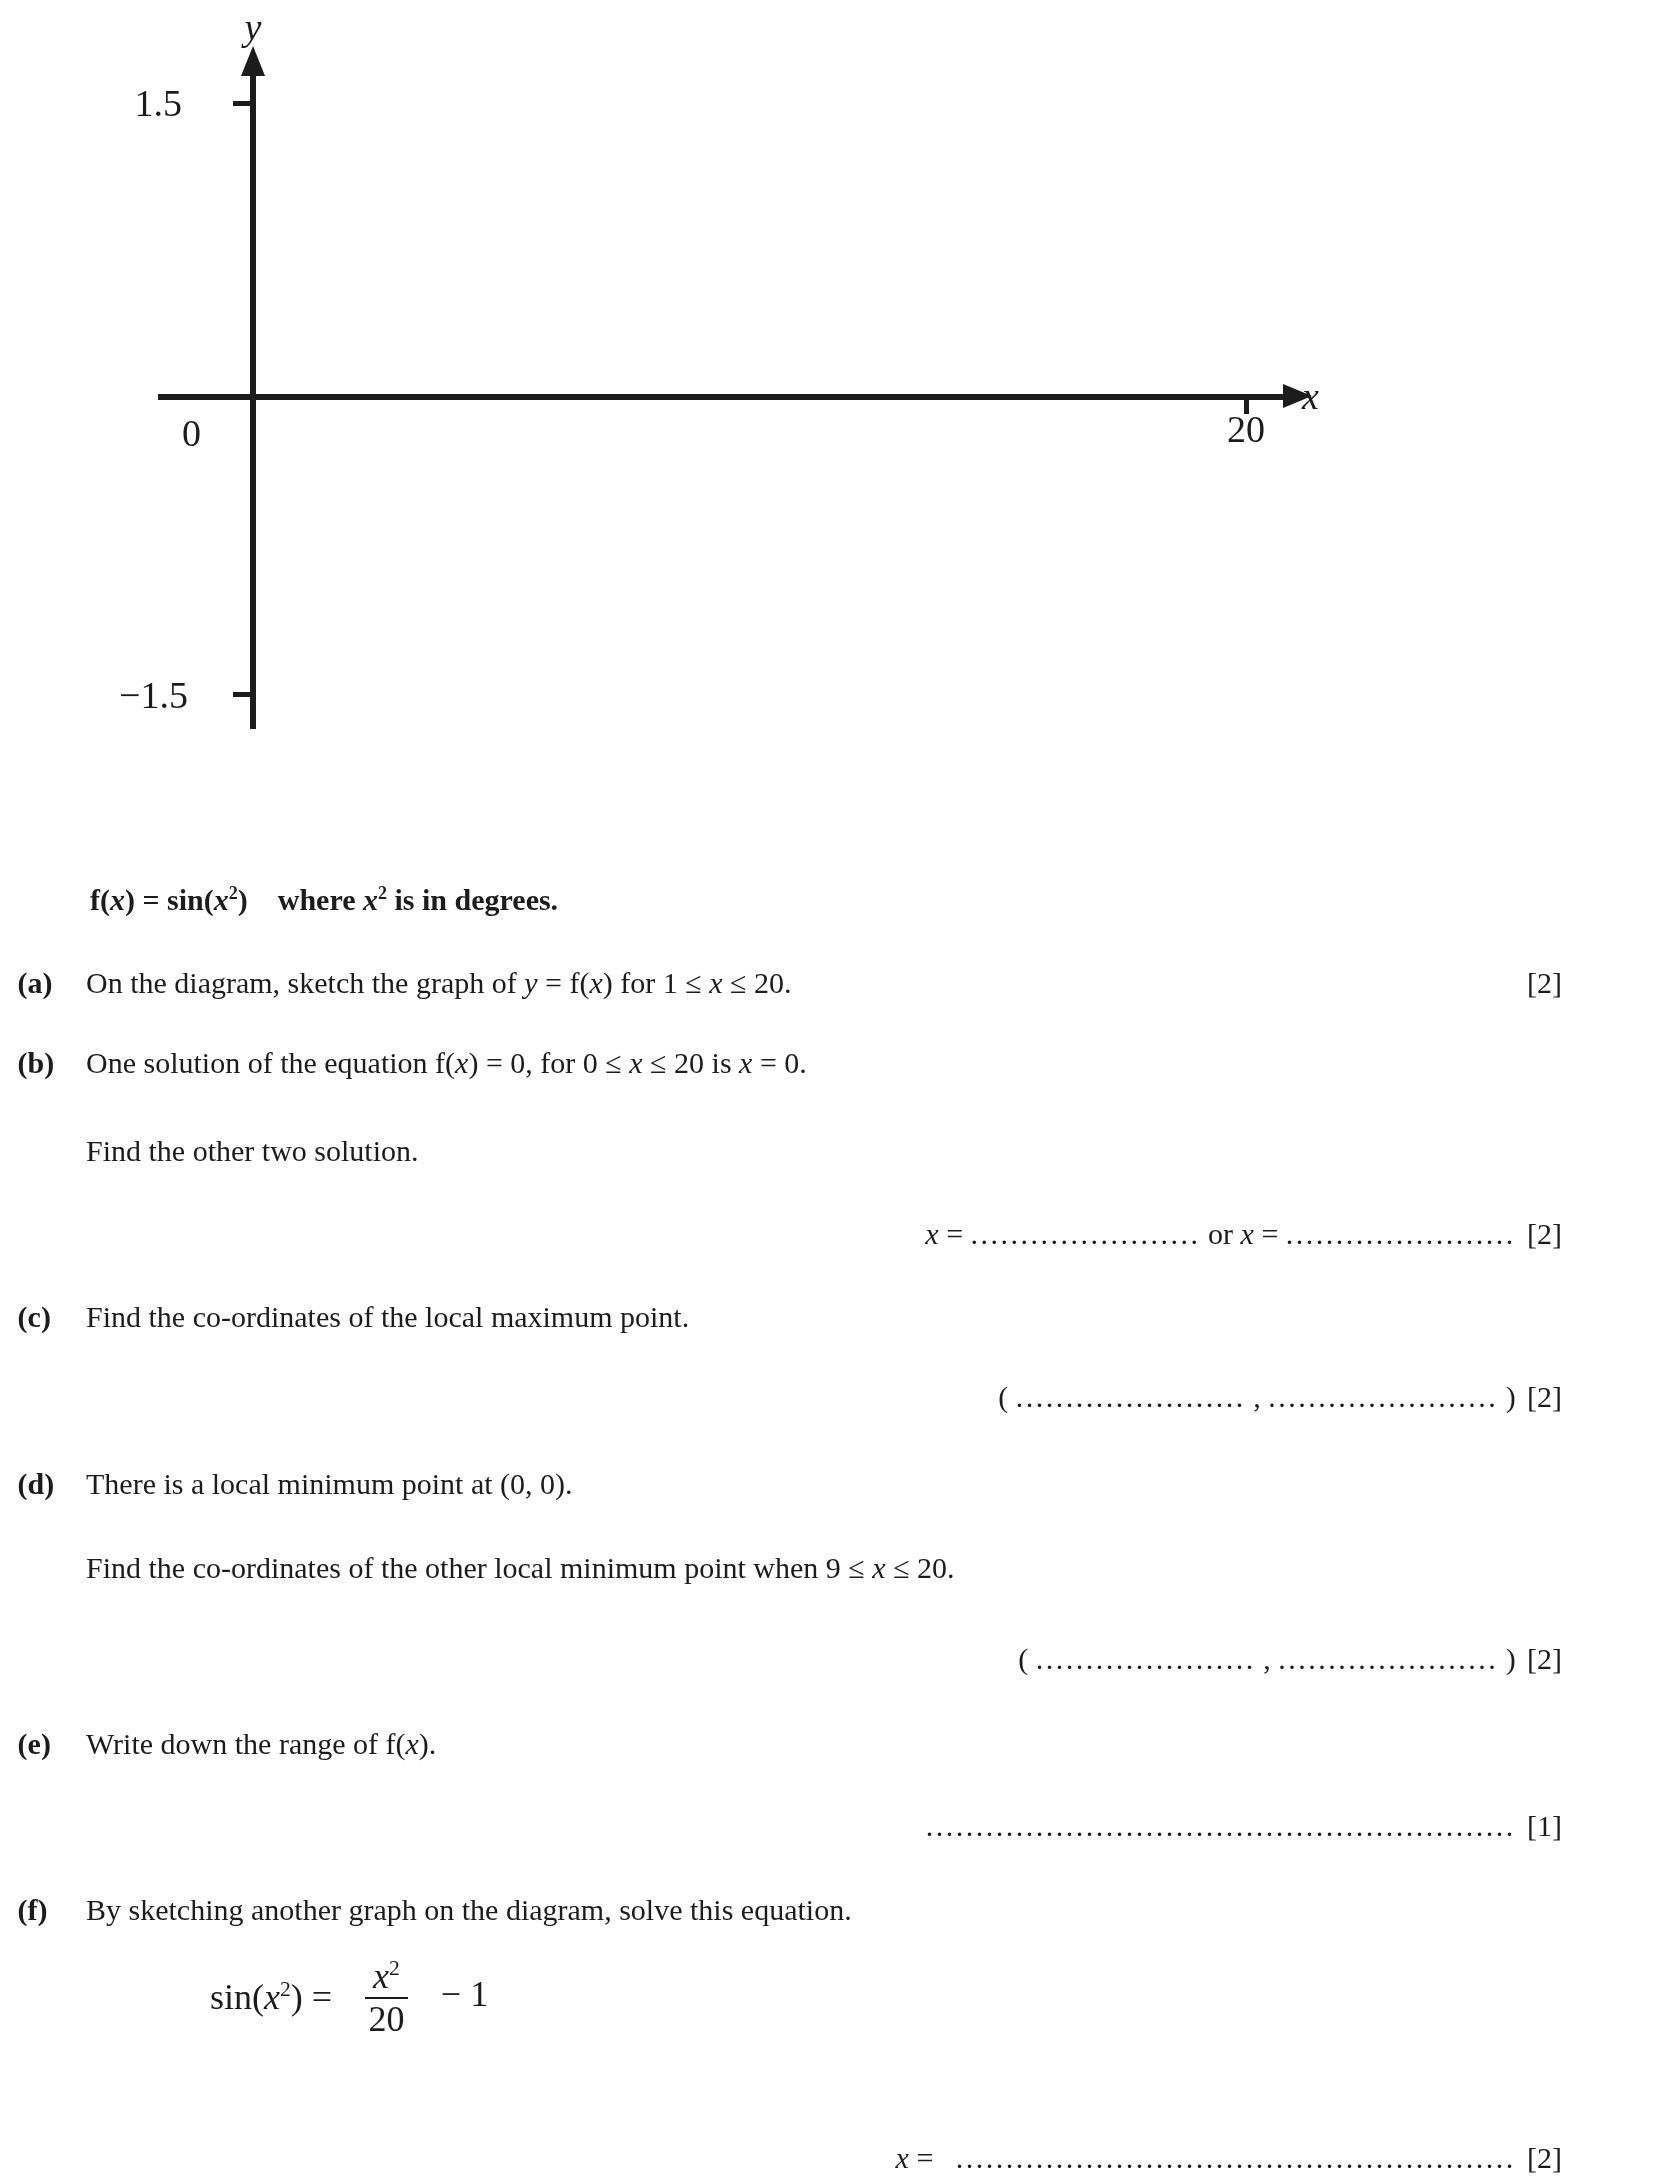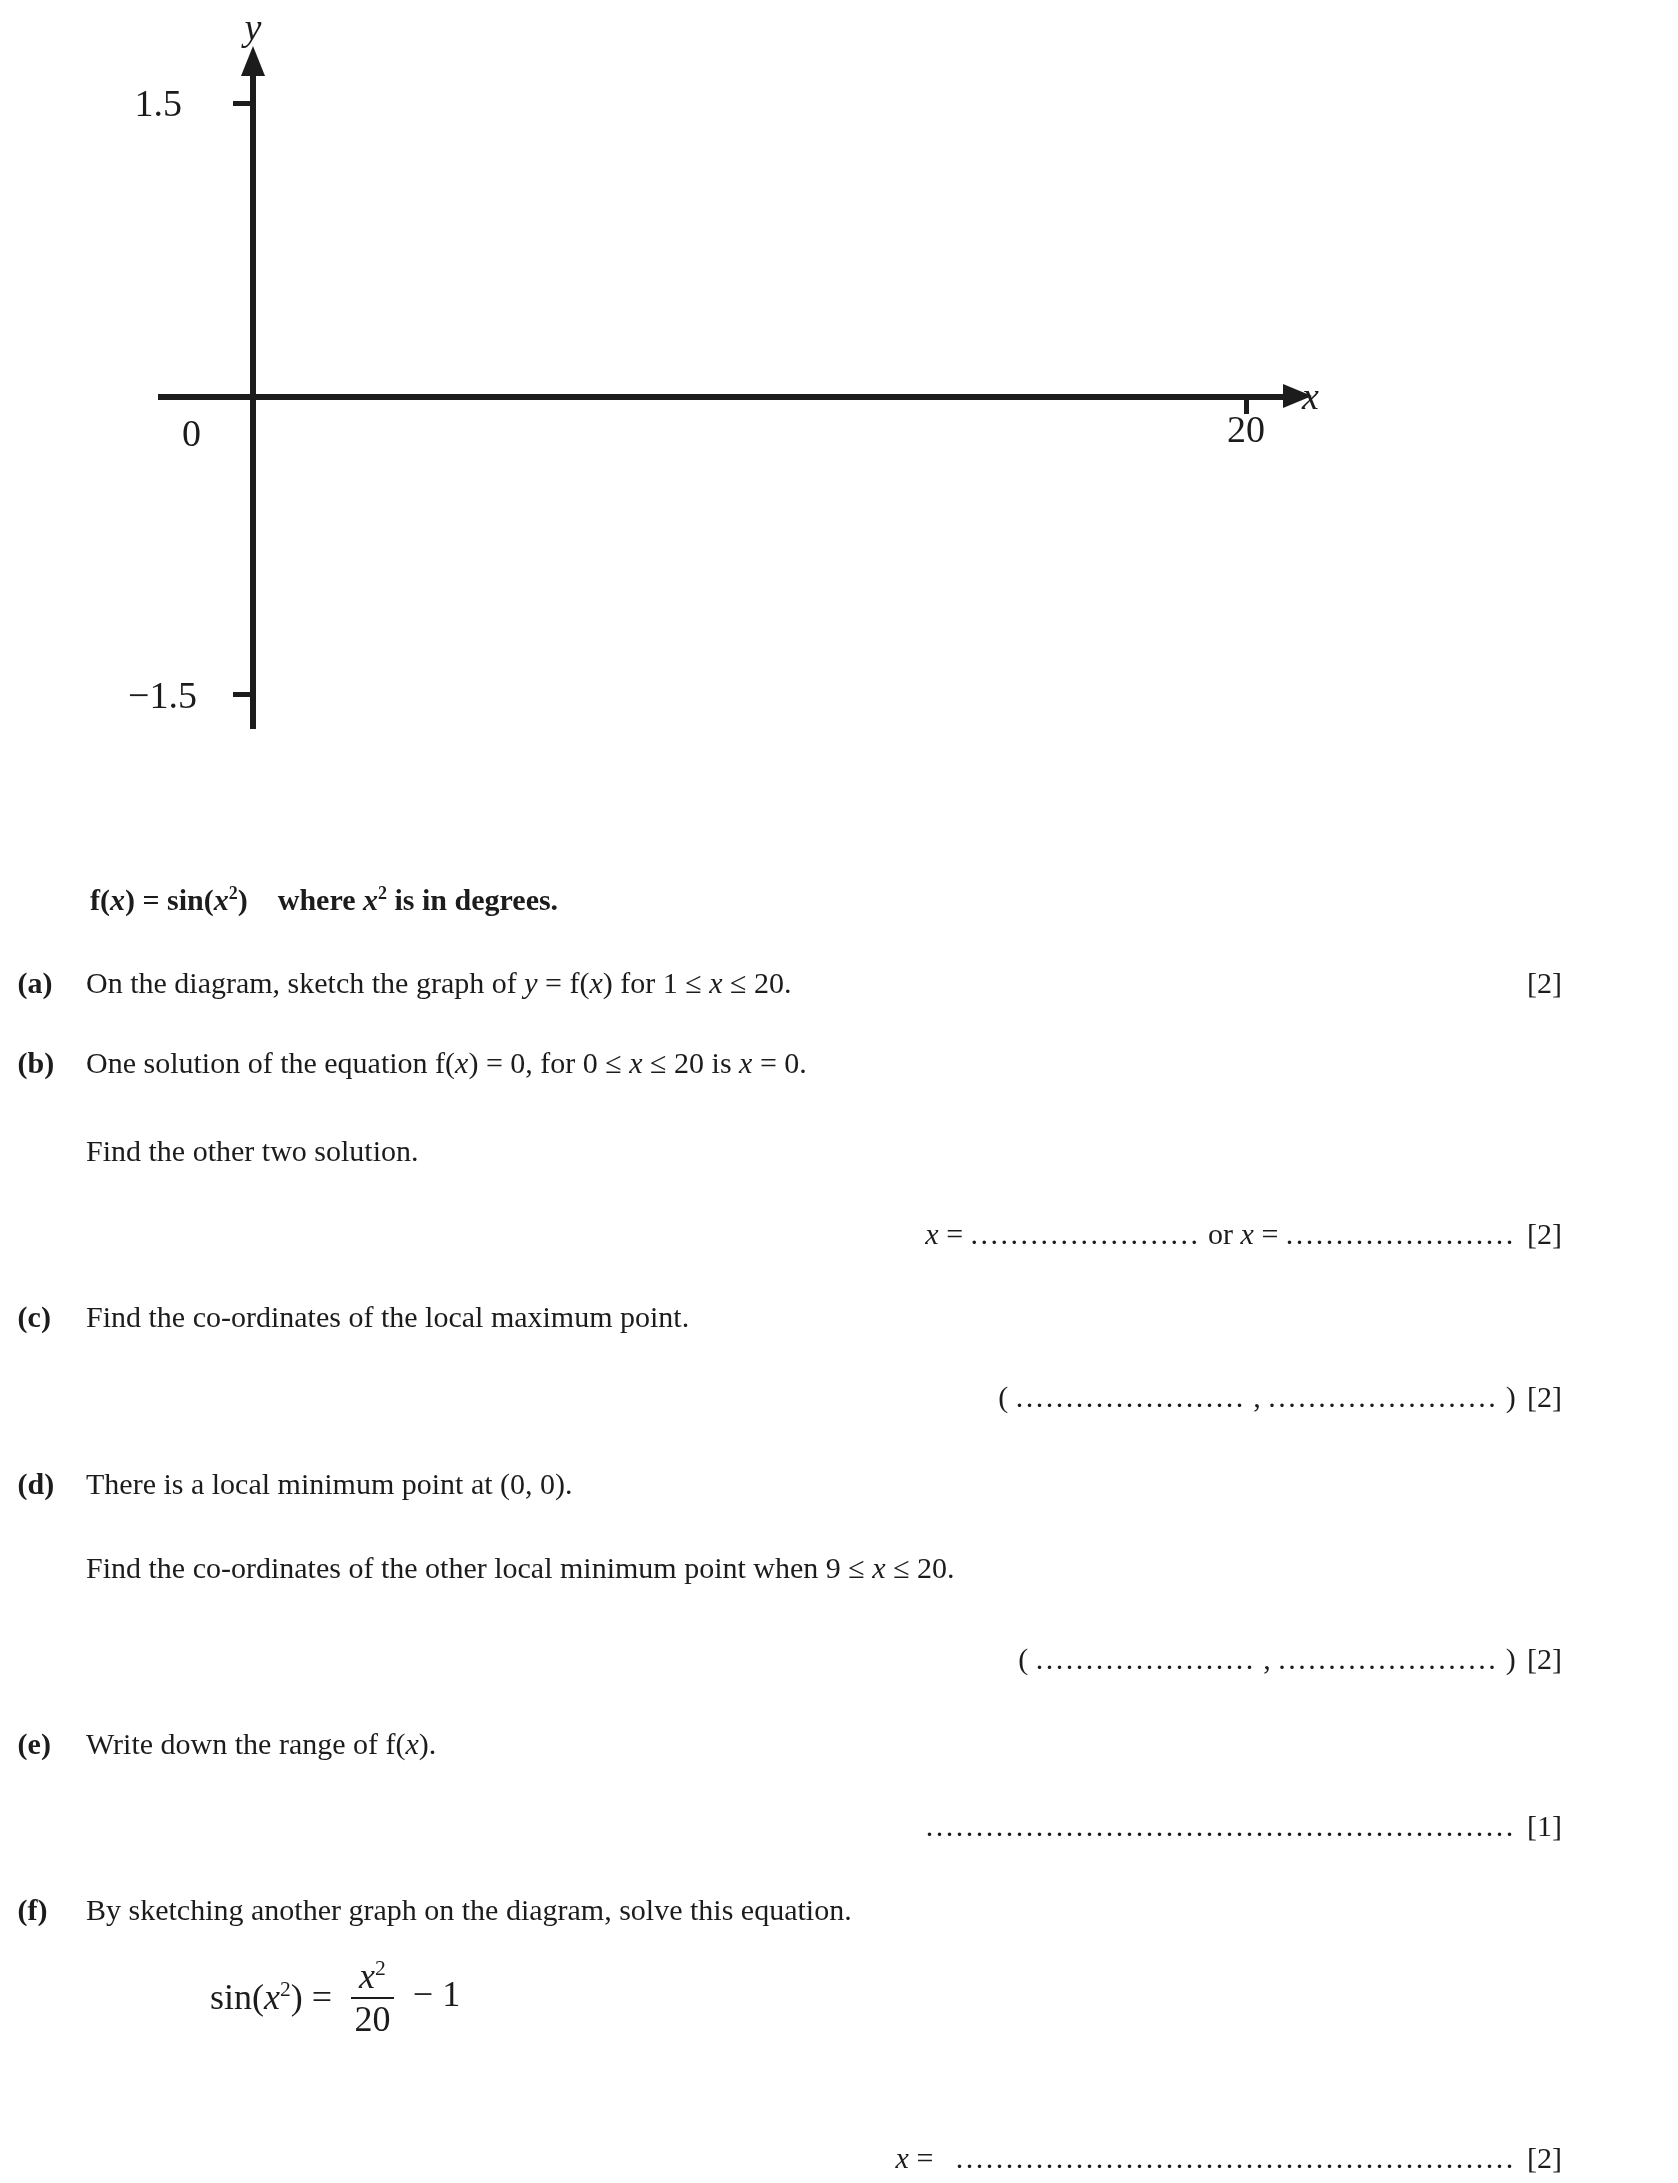--- a/index.html
+++ b/index.html
@@ -24,21 +24,21 @@
   .line{position:absolute;left:0;right:0;font-size:30px;line-height:35px;white-space:nowrap;}
   .qlabel{position:absolute;left:17.6px;font-weight:bold;}
   .qbody{position:absolute;left:86px;}
   .mark{position:absolute;right:116px;}
   .ansline{position:absolute;right:116px;font-size:30px;line-height:35px;white-space:nowrap;text-align:left;}
   .ansline .amark{margin-left:11.2px;}
   .dots{letter-spacing:2.5px;}
   .sup{font-size:0.6em;vertical-align:0.62em;letter-spacing:0;}
   
   .eqrow{position:absolute;left:210px;top:1934px;height:120px;display:flex;align-items:center;font-size:36px;line-height:35px;white-space:nowrap;}
-  .frac{display:inline-flex;flex-direction:column;align-items:center;margin:0 10px;}
+  .frac{display:inline-flex;flex-direction:column;align-items:center;margin:0 24px;}
   .frac-num{display:block;padding:0 8px 3.2px;border-bottom:2.4px solid #1c1c1c;}
   .frac-den{display:block;padding-top:3.2px;}
 </style>
 </head>
 <body>
 
 <div id="page">
 
   <div style="position:absolute;left:112px;top:0;width:1247px;height:767px;">
 
@@ -48,21 +48,21 @@
     <div class="axis" style="left:46px;top:394px;width:1127px;height:5.6px;"></div>
     <div class="arrow-right" style="left:1171px;top:384px;"></div>
 
     <div class="axis" style="left:121px;top:101px;width:19px;height:4.8px;"></div>
     <div class="axis" style="left:121px;top:692px;width:19px;height:4.8px;"></div>
     <div class="axis" style="left:1132px;top:400px;width:4.8px;height:14.4px;"></div>
 
     <div class="glabel it" style="left:121px;top:6.4px;width:40px;text-align:center;">y</div>
     <div class="glabel it" style="left:1190px;top:375px;width:35px;">x</div>
     <div class="glabel right" style="left:22.4px;top:82px;width:96px;">1.5</div>
-    <div class="glabel right" style="left:16px;top:674px;width:118px;">−1.5</div>
+    <div class="glabel right" style="left:7px;top:674px;width:118px;">−1.5</div>
     <div class="glabel right" style="left:70px;top:412px;width:64px;">0</div>
     <div class="glabel center" style="left:1102px;top:408px;width:64px;">20</div>
   </div>
 
   <div class="line" style="top:876px;">
     <span class="qbody" style="left:90px;font-weight:bold;"><span>f(</span><span class="it">x</span><span>) = sin(</span><span class="it">x</span><span class="sup">2</span><span>)&nbsp;&nbsp;&nbsp;&nbsp;where </span><span class="it">x</span><span class="sup">2</span><span> is in degrees.</span></span>
   </div>
 
   <div class="line" style="top:965px;">
     <span class="qlabel">(a)</span>

